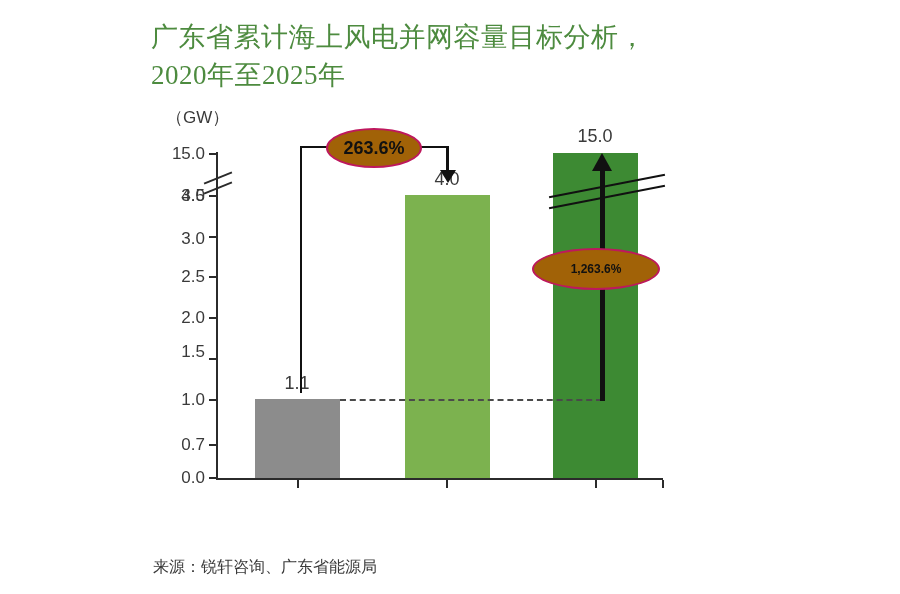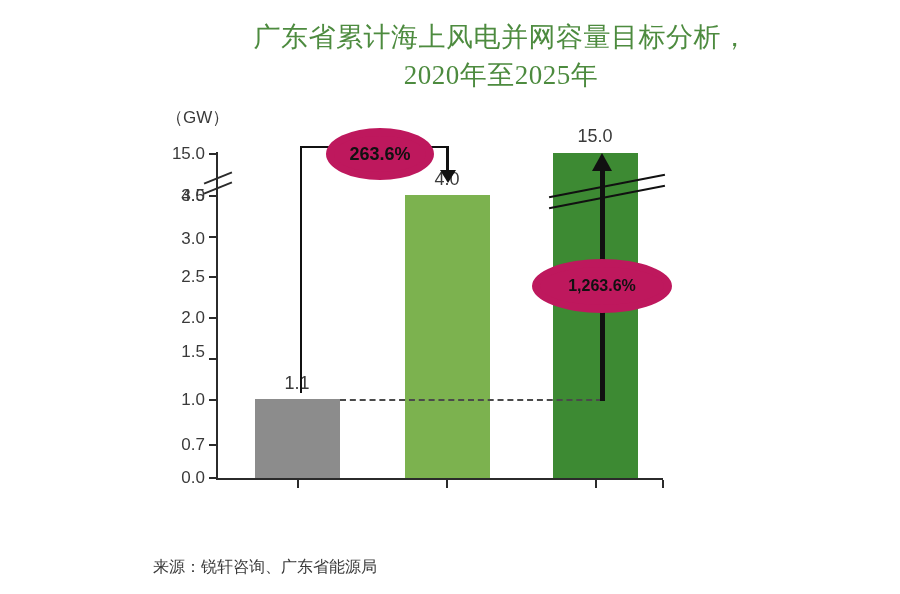--- a/index.html
+++ b/index.html
@@ -26,21 +26,20 @@
     left: 151px;
     top: 18px;
     width: 700px;
     font-size: 27px;
     line-height: 38px;
     color: #4d8b3f;
     font-family: "Liberation Serif", "DejaVu Serif", serif;
     letter-spacing: 0.5px;
     white-space: pre-line;
     font-weight: 400;
-    text-align: center;
   }
 
   
   .unit-label {
     position: absolute;
     left: 166px;
     top: 106px;
     font-size: 17px;
     color: #3a3a3a;
     font-family: "Liberation Sans", "DejaVu Sans", sans-serif;
@@ -158,38 +157,38 @@
     left: 440px;
     top: 170px;
     width: 0; height: 0;
     border-left: 8px solid transparent;
     border-right: 8px solid transparent;
     border-top: 13px solid #111111;
   }
 
   .ellipse {
     position: absolute;
-    border: 8px solid #be185d;
+    border: 2px solid #be185d;
     border-radius: 50%;
-    background: #be185d;
+    background: #a16207;
     display: flex;
     align-items: center;
     justify-content: center;
     font-weight: bold;
     color: #111111;
   }
   .ellipse-1 {
     left: 326px; top: 128px;
     width: 92px; height: 36px;
     font-size: 18px;
   }
   .ellipse-2 {
-    left: 532px; top: 259px;
+    left: 532px; top: 248px;
     width: 124px; height: 38px;
-    font-size: 16px;
+    font-size: 12px;
   }
 
   
   .up-shaft {
     position: absolute;
     left: 600px;
     top: 168px;
     width: 5px;
     height: 233px;
     background: #111111;

